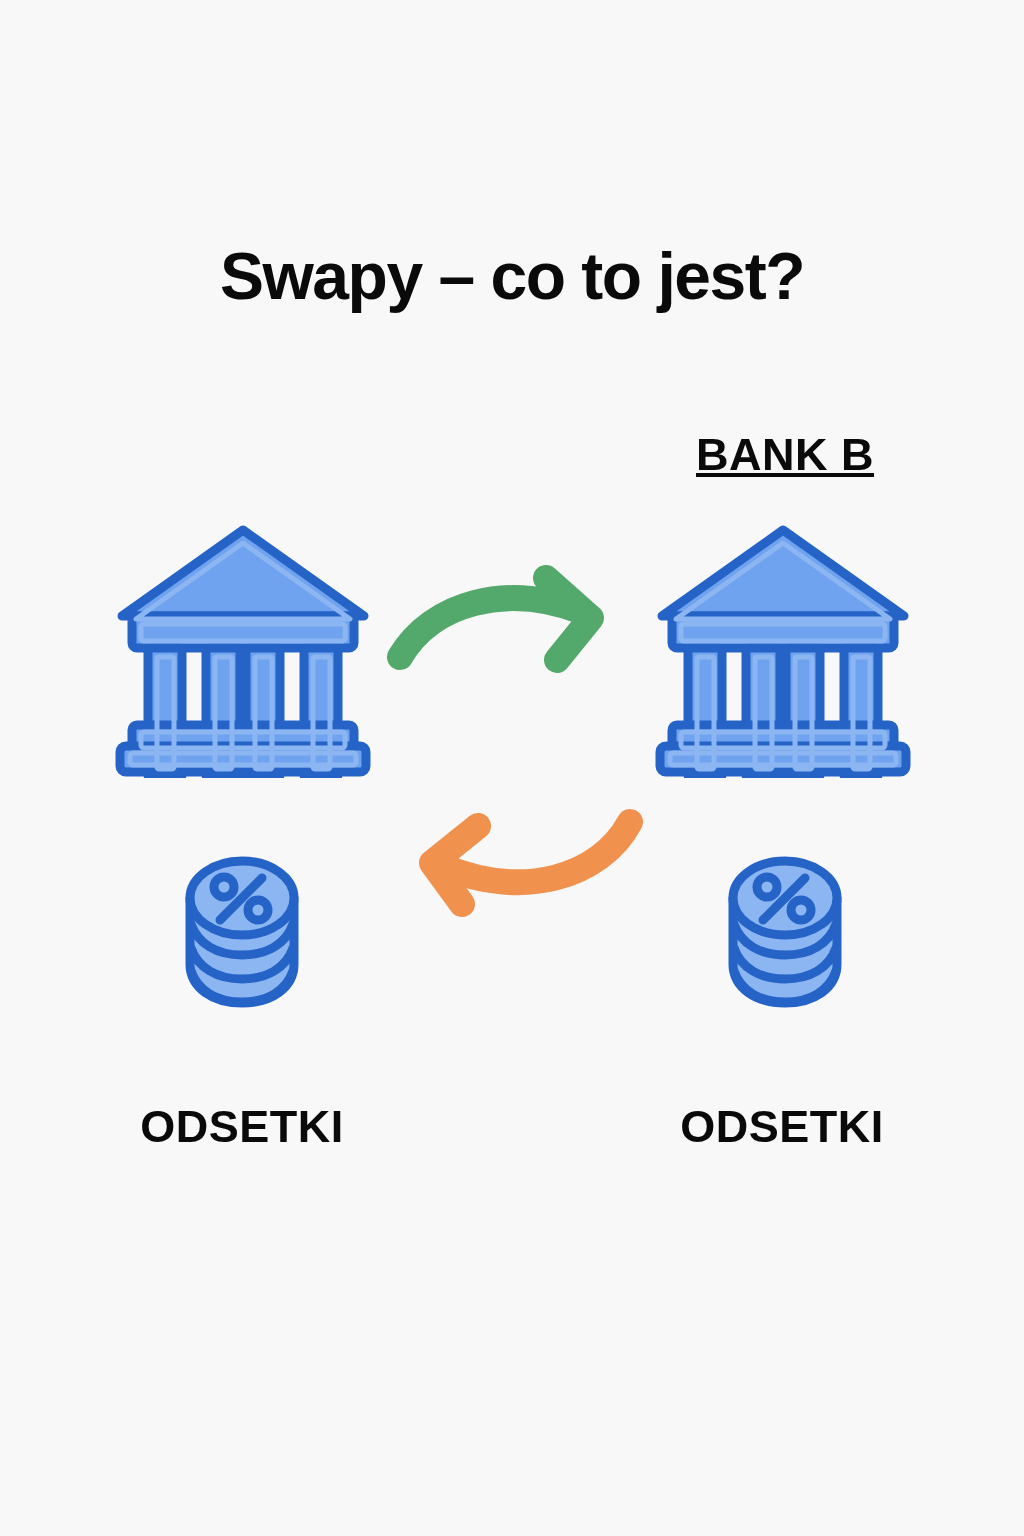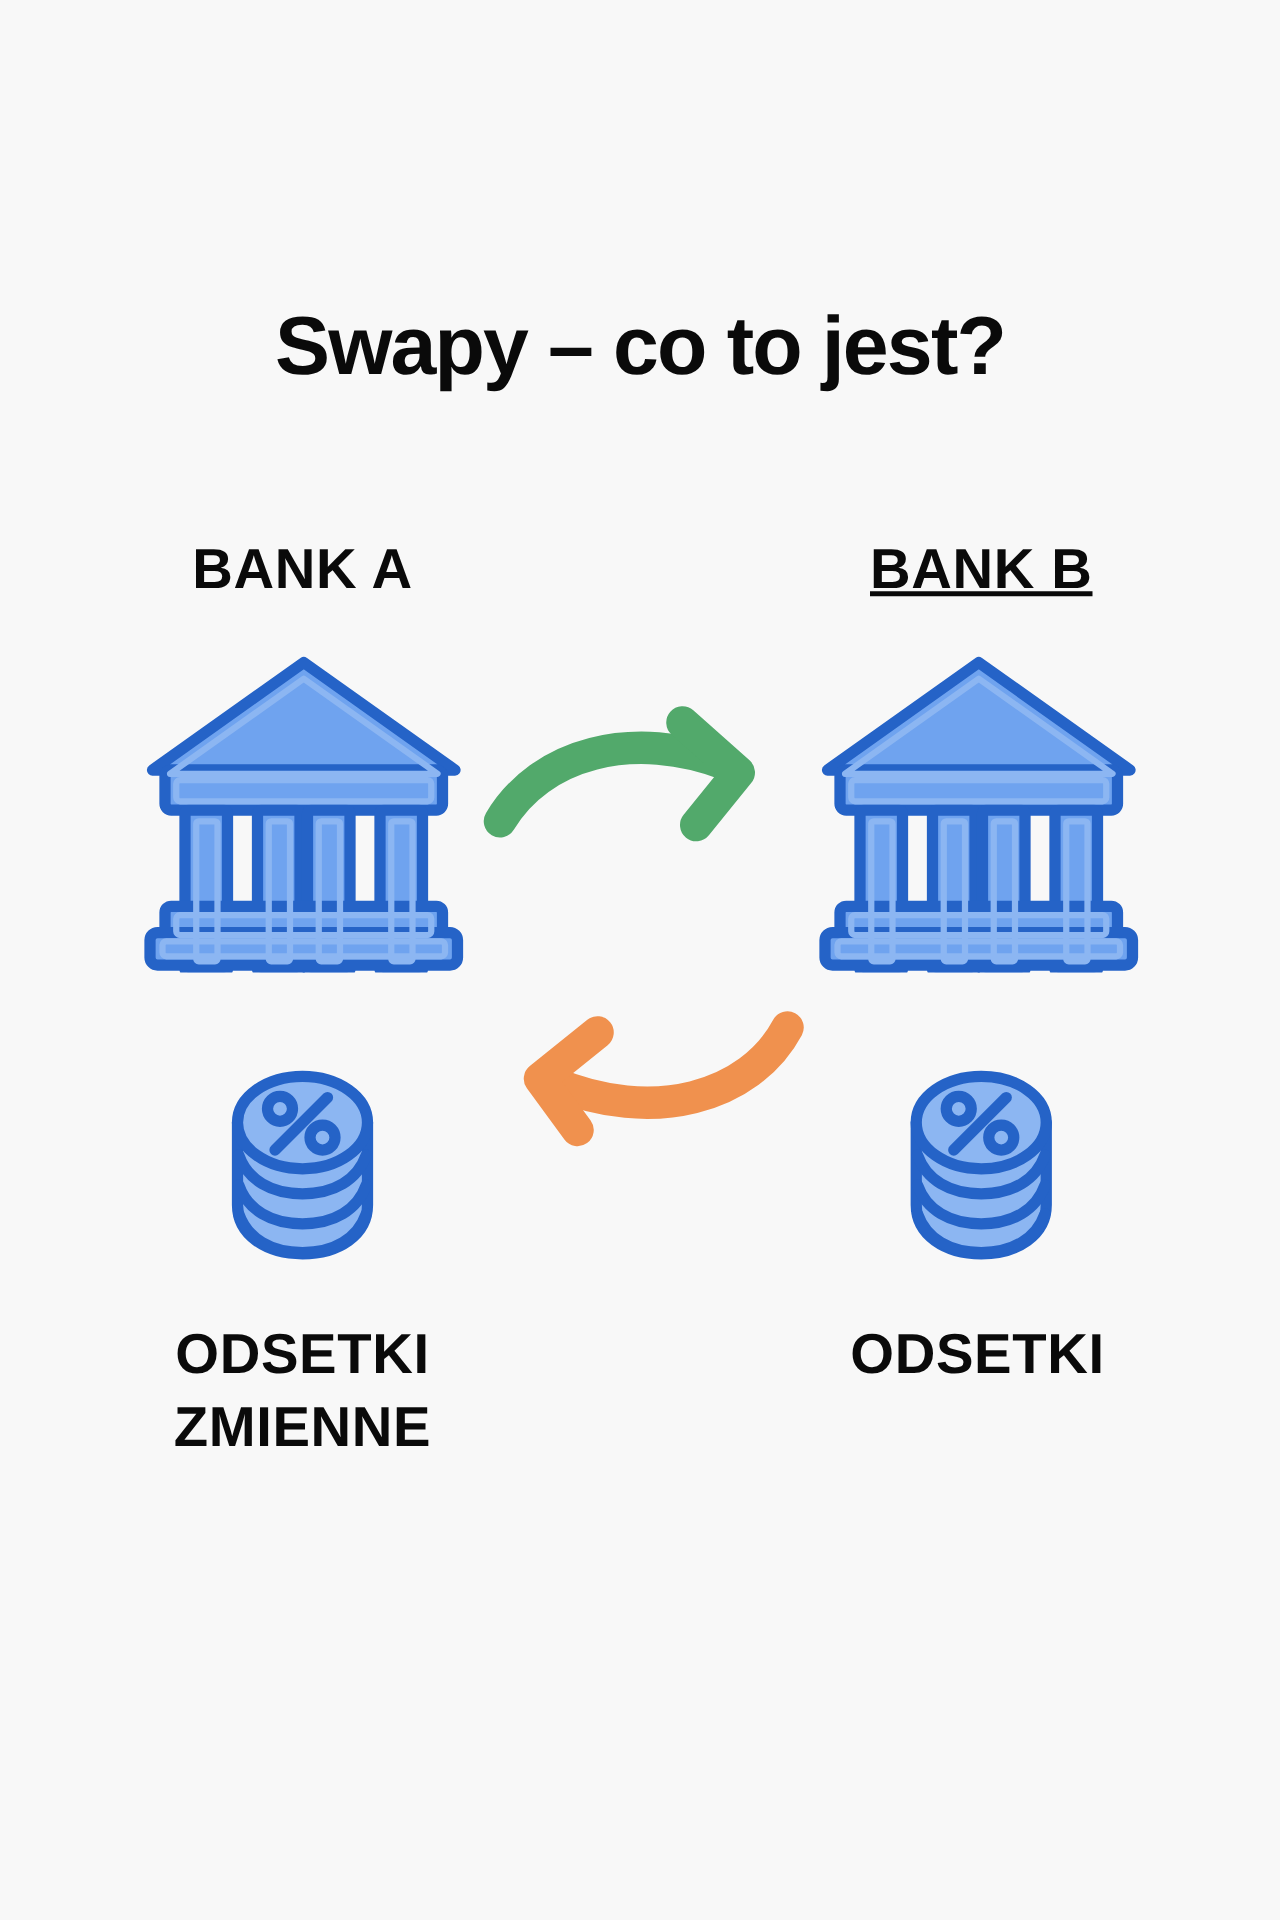--- a/index.html
+++ b/index.html
@@ -99,30 +99,29 @@
     width: 380px;
     text-align: center;
     font-size: 45px;
     font-weight: 700;
     letter-spacing: 0.5px;
     color: #0a0a0a;
     line-height: 1.32;
   }
   .interest-label.left  { left: 52px; }
   .interest-label.right { left: 592px; }
-  .interest-label .ln { display: block; white-space: nowrap; }
+  .interest-label .ln { display: block; white-space: nowrap; margin-top: 44px; }
 </style>
 </head>
 <body>
 
 <div class="canvas">
 
   <div class="title">Swapy – co to jest?</div>
 
-  <div class="bank-label left">BANK A</div>
 
   <div class="bank-label right">BANK B</div>
 
   <div class="bank-icon left">
     <svg viewBox="0 0 262 262" xmlns="http://www.w3.org/2000/svg">
       <g fill="#6fa3ef" stroke="#2563c7" stroke-width="9" stroke-linejoin="round" stroke-linecap="round">
 
         <path d="M131 14 L252 100 L10 100 Z"></path>
 
         <rect x="20" y="100" width="222" height="32" rx="5"></rect>
@@ -226,20 +225,19 @@
       <g stroke="#2563c7" fill="none" stroke-width="9" stroke-linecap="round">
         <circle cx="42" cy="35" r="10"></circle>
         <circle cx="76" cy="58" r="10"></circle>
         <line x1="80" y1="26" x2="38" y2="68"></line>
       </g>
     </svg>
   </div>
 
   <div class="interest-label left">
     <span class="ln">ODSETKI</span>
-    <span class="ln">ZMIENNE</span>
   </div>
 
   <div class="interest-label right">
     <span class="ln">ODSETKI</span>
   </div>
 
 </div>
 
 </body></html>

